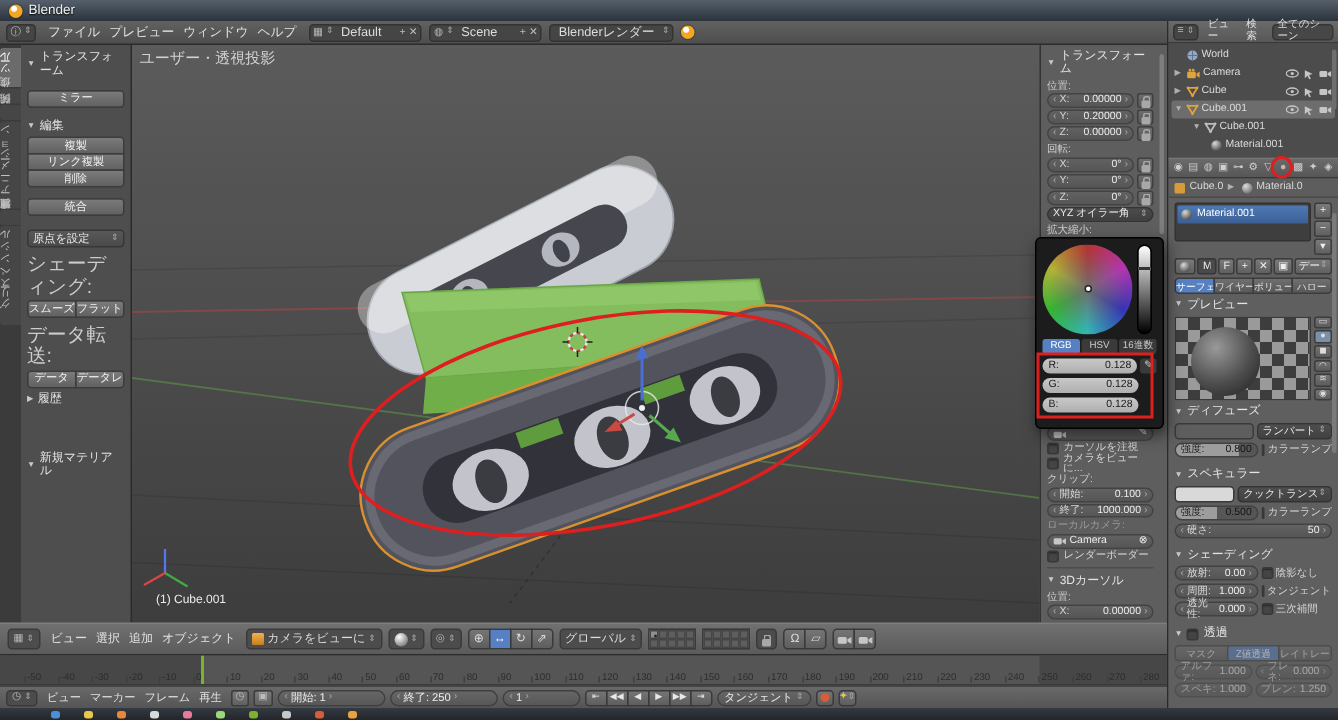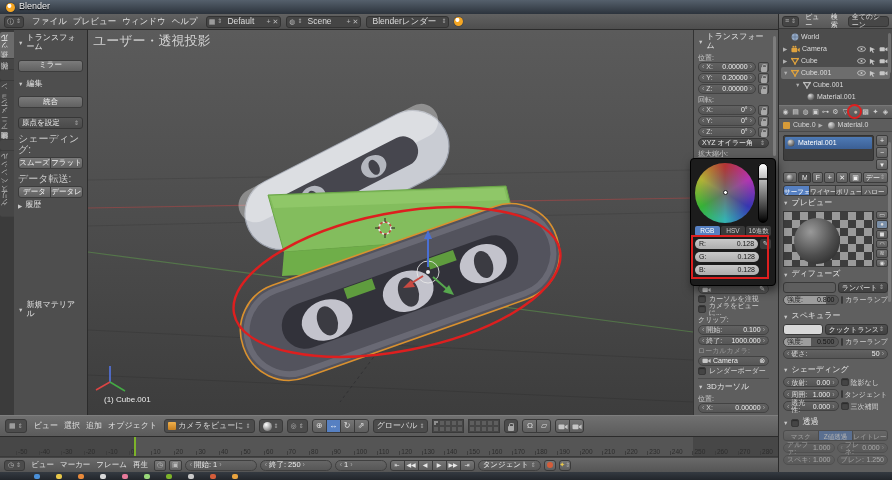--- a/index.html
+++ b/index.html
@@ -34,30 +34,30 @@
   .shelf{flex:1;padding:3px 4px;display:flex;flex-direction:column;gap:2px;overflow:hidden}
   .phead{color:#e4e4e4;font-size:8px;display:flex;gap:3px;align-items:center;padding:1px 0}
   .tri{font-size:5.5px;color:#c9c9c9}
   .sbtn{height:12px;background:linear-gradient(#7b7b7b,#616161);border:1px solid #3c3c3c;border-radius:3px;
     color:#f2f2f2;display:flex;align-items:center;justify-content:center;font-size:7.5px}
   .vgroup .sbtn{border-radius:0;margin-top:-1px}
   .vgroup .sbtn:first-child{border-radius:3px 3px 0 0;margin-top:0}
   .vgroup .sbtn:last-child{border-radius:0 0 3px 3px}
   .sdrop{height:12px;background:linear-gradient(#585858,#4a4a4a);border:1px solid #373737;border-radius:3px;
     color:#eee;display:flex;align-items:center;justify-content:space-between;font-size:7.5px;padding:0 3px}
-  .slabel{color:#cccccc;font-size:10px;padding-top:2px}
+  .slabel{color:#cccccc;font-size:13px;padding-top:2px}
   .hrow{display:flex;gap:0}
   .hrow .sbtn{flex:1}
   .hrow .sbtn:first-child{border-radius:3px 0 0 3px}
   .hrow .sbtn:last-child{border-radius:0 3px 3px 0;margin-left:-1px}
 
   
   .viewport{position:absolute;left:88px;top:30px;width:605px;height:385px;overflow:hidden;
     background:linear-gradient(#5b5b5b 0%,#4b4b4b 55%,#3d3d3d 100%)}
-  .vplabel{position:absolute;left:5px;top:4px;color:#d2d2d2;font-size:13px}
+  .vplabel{position:absolute;left:5px;top:4px;color:#d2d2d2;font-size:10px}
   .objlabel{position:absolute;left:16px;bottom:10px;color:#ececec;font-size:8px}
 
   
   .npanel{position:absolute;left:693px;top:30px;width:85px;height:385px;background:#5e5e5e;
     border-left:1px solid #333;padding:2px 9px 2px 4px;display:flex;flex-direction:column;gap:1px;font-size:7px;overflow:hidden}
   .npanel::after{content:"";position:absolute;right:2px;top:6px;width:3px;height:120px;background:#7d7d7d;border-radius:2px}
   .nlabel{color:#cfcfcf;padding-top:1px}
   .nlabel.dim{color:#9a9a9a}
   .nrow{display:flex;gap:2px;align-items:center}
   .nfield{flex:1;height:10px;background:linear-gradient(#616161,#565656);border:1px solid #434343;border-radius:6px;
@@ -308,20 +308,25 @@
         <span class="tri">▼</span>
         <span>トランスフォーム</span>
       </div>
       <div style="height:3px"></div>
       <div class="sbtn">ミラー</div>
       <div style="height:3px"></div>
       <div class="phead">
         <span class="tri">▼</span>
         <span>編集</span>
       </div>
+      <div class="vgroup">
+        <div class="sbtn">複製</div>
+        <div class="sbtn">リンク複製</div>
+        <div class="sbtn">削除</div>
+      </div>
       <div style="height:3px"></div>
       <div class="sbtn">統合</div>
       <div style="height:5px"></div>
       <div class="sdrop">
         <span>原点を設定</span>
         <span class="updn">⇕</span>
       </div>
       <div class="slabel">シェーディング:</div>
       <div class="hrow">
         <div class="sbtn">スムーズ</div>

